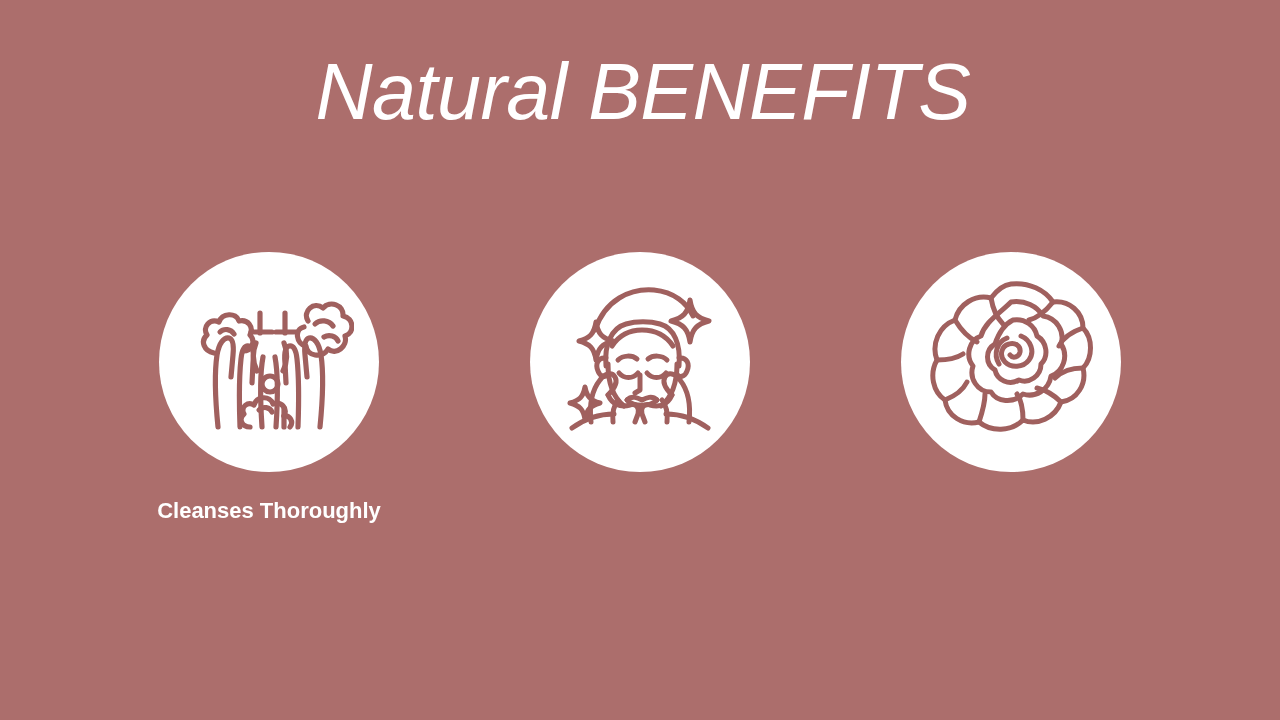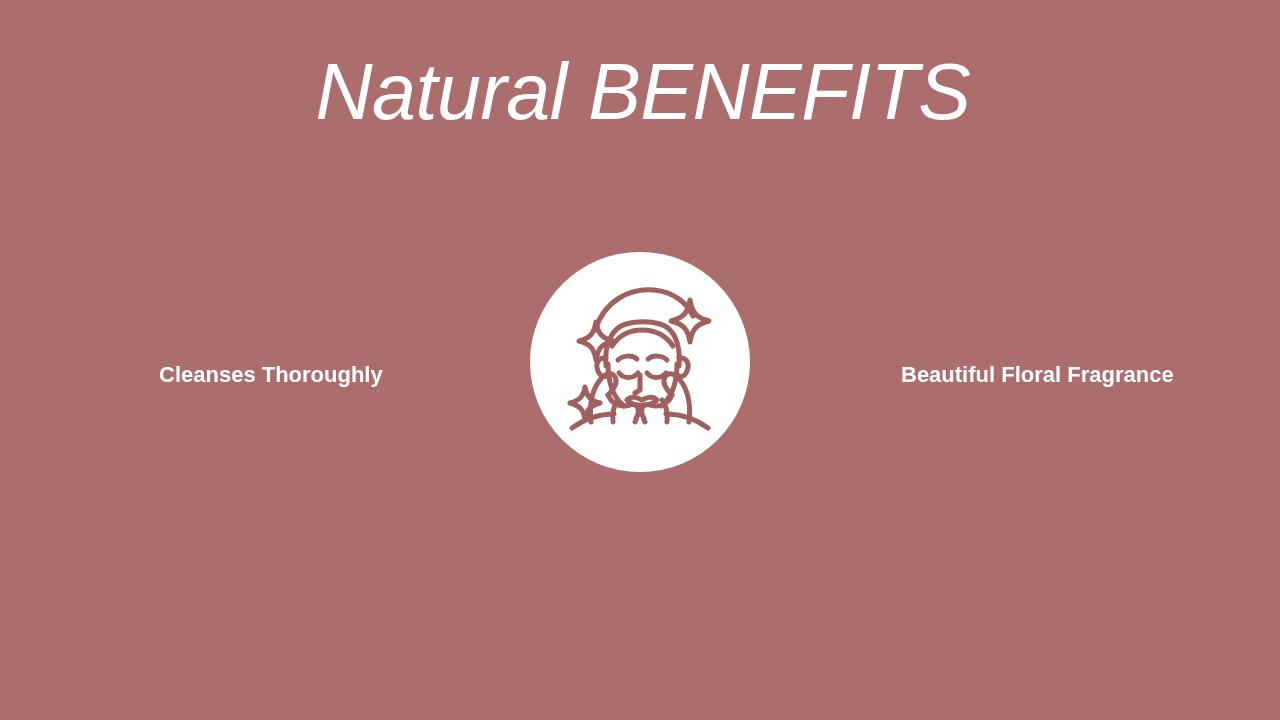--- a/index.html
+++ b/index.html
@@ -32,20 +32,21 @@
     left:0; top:252px;
     width:1280px;
     display:flex;
     justify-content:center;
     align-items:flex-start;
     gap:151px;
   }
   .card {
     width:220px;
     display:flex;
+    flex-direction:column;
     align-items:center;
   }
   .disc {
     width:220px; height:220px;
     border-radius:50%;
     background:#ffffff;
     display:flex;
     align-items:center;
     justify-content:center;
     overflow:hidden;
@@ -195,17 +196,16 @@
                      C60 88 60 74 70 68 C74 56 80 48 88 44 Z"></path>
 
             <path d="M96 60 C106 64 110 76 104 84 C98 92 86 92 80 86
                      C74 80 76 70 84 68 C90 66 96 70 95 76
                      C94 81 88 83 85 79"></path>
 
             <path d="M82 62 C72 66 68 78 74 88"></path>
           </svg>
         </span>
       </div>
-      <div class="caption">Beautiful Floral Fragrance</div>
     </div>
 
   </div>
 </div>
 
 </body></html>

